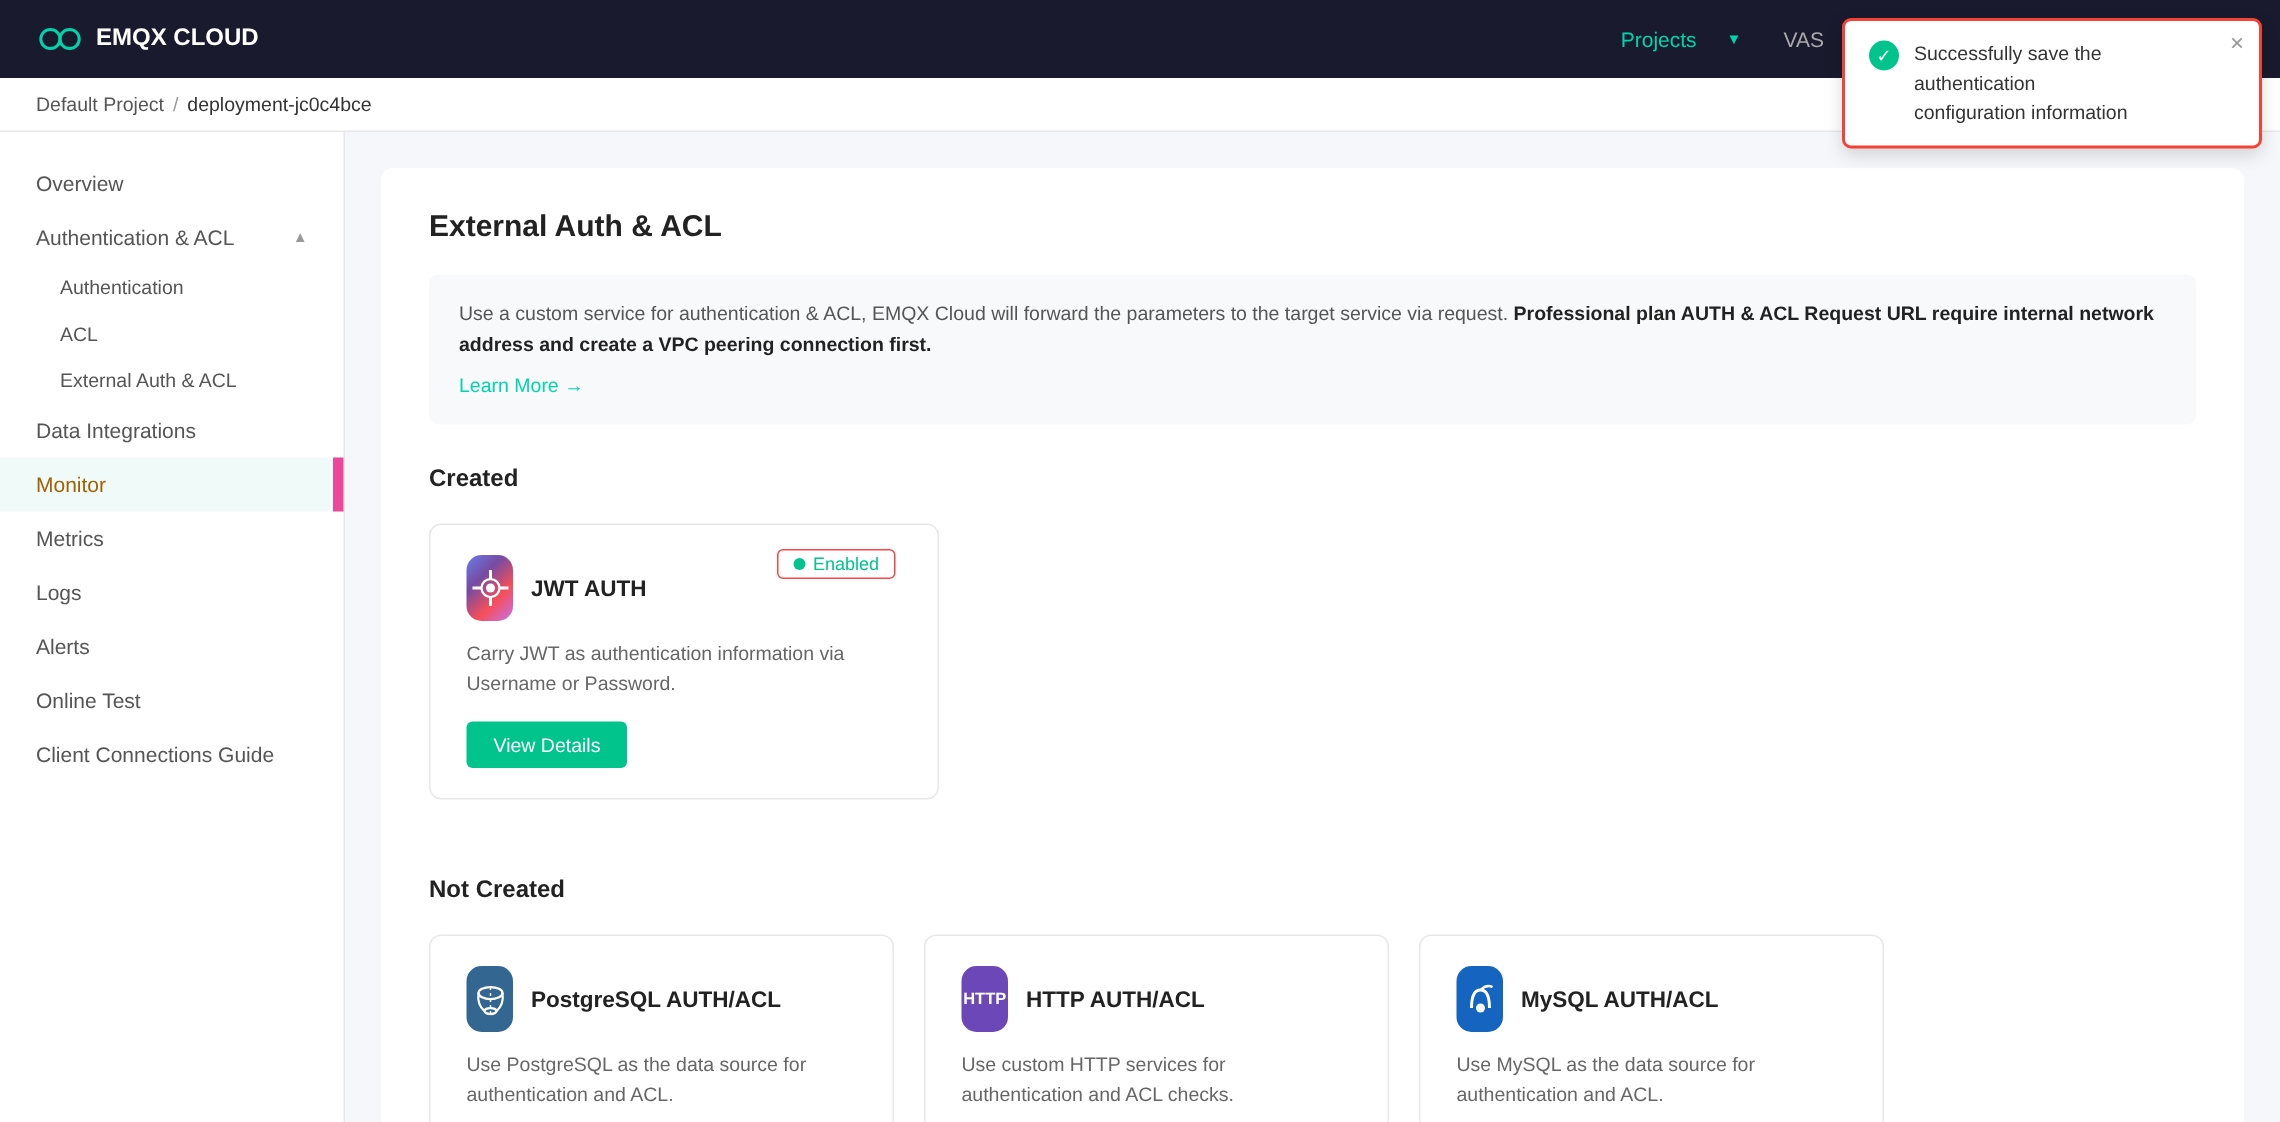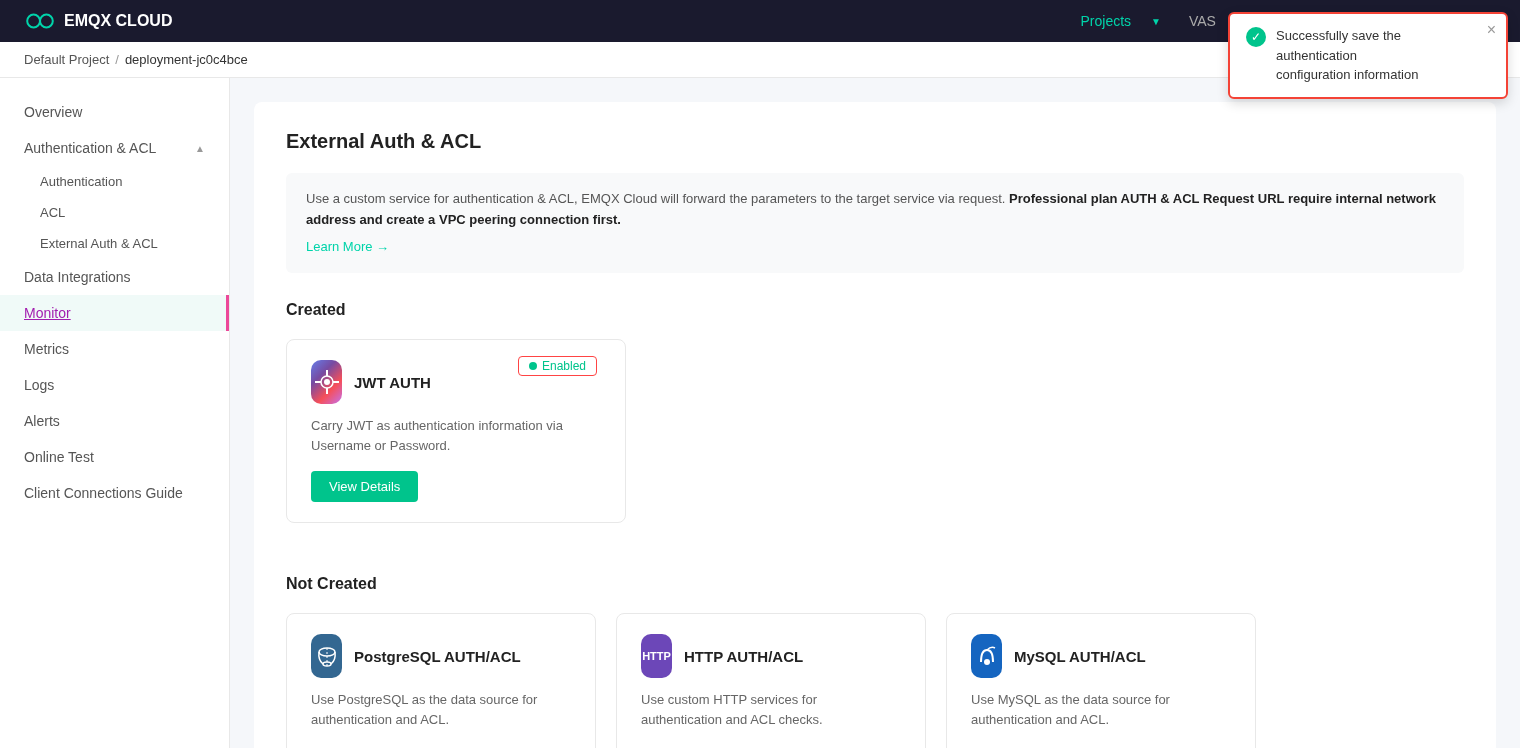--- a/index.html
+++ b/index.html
@@ -1,21 +1,21 @@
 <!DOCTYPE html>
 <html><head>
   <meta charset="utf-8">
   <style>
     * { box-sizing: border-box; margin: 0; padding: 0; }
     body { font-family: -apple-system, BlinkMacSystemFont, 'Segoe UI', sans-serif; background: #f0f2f5; font-size: 14px; color: #333; }
 
     
     .topnav {
       background: #1a1a2e;
-      height: 42px;
+      height: 52px;
       display: flex;
       align-items: center;
       padding: 0 24px;
       position: relative;
     }
     .logo-area {
       display: flex;
       align-items: center;
       gap: 8px;
       color: white;
@@ -75,21 +75,21 @@
     }
     .sidebar-item {
       padding: 10px 24px;
       cursor: pointer;
       color: #555;
       font-size: 14px;
       display: flex;
       align-items: center;
       justify-content: space-between;
     }
-    .sidebar-item.active { color: #a21caf; background: #f0faf8; border-right: 3px solid #ec4899; text-decoration: underline; }
+    .sidebar-item.active { color: #a16207; background: #f0faf8; border-right: 7px solid #ec4899; }
     .sidebar-sub {
       padding: 8px 24px 8px 40px;
       cursor: pointer;
       color: #555;
       font-size: 13px;
     }
 
     
     .main-content {
       flex: 1;

